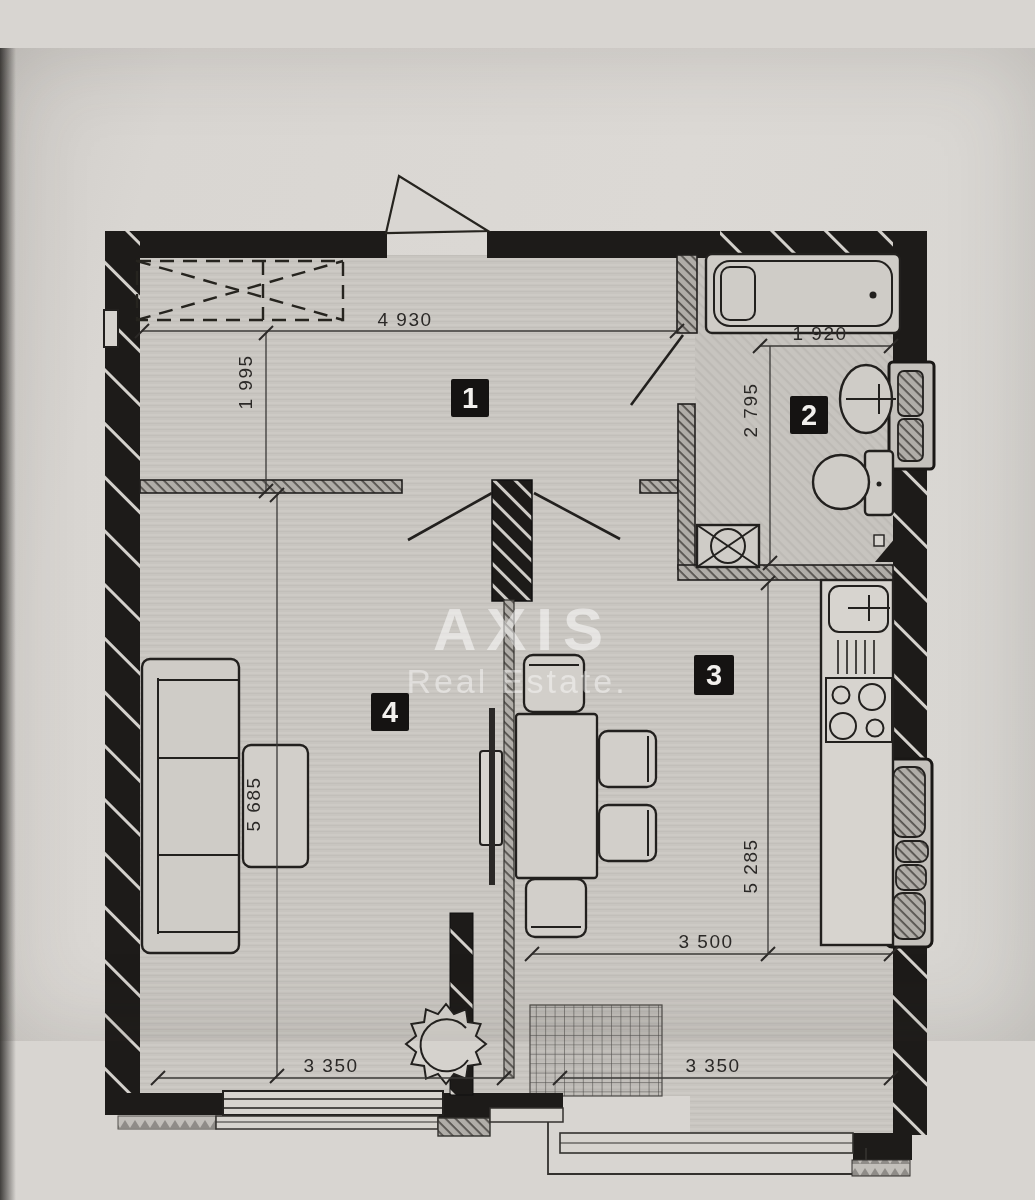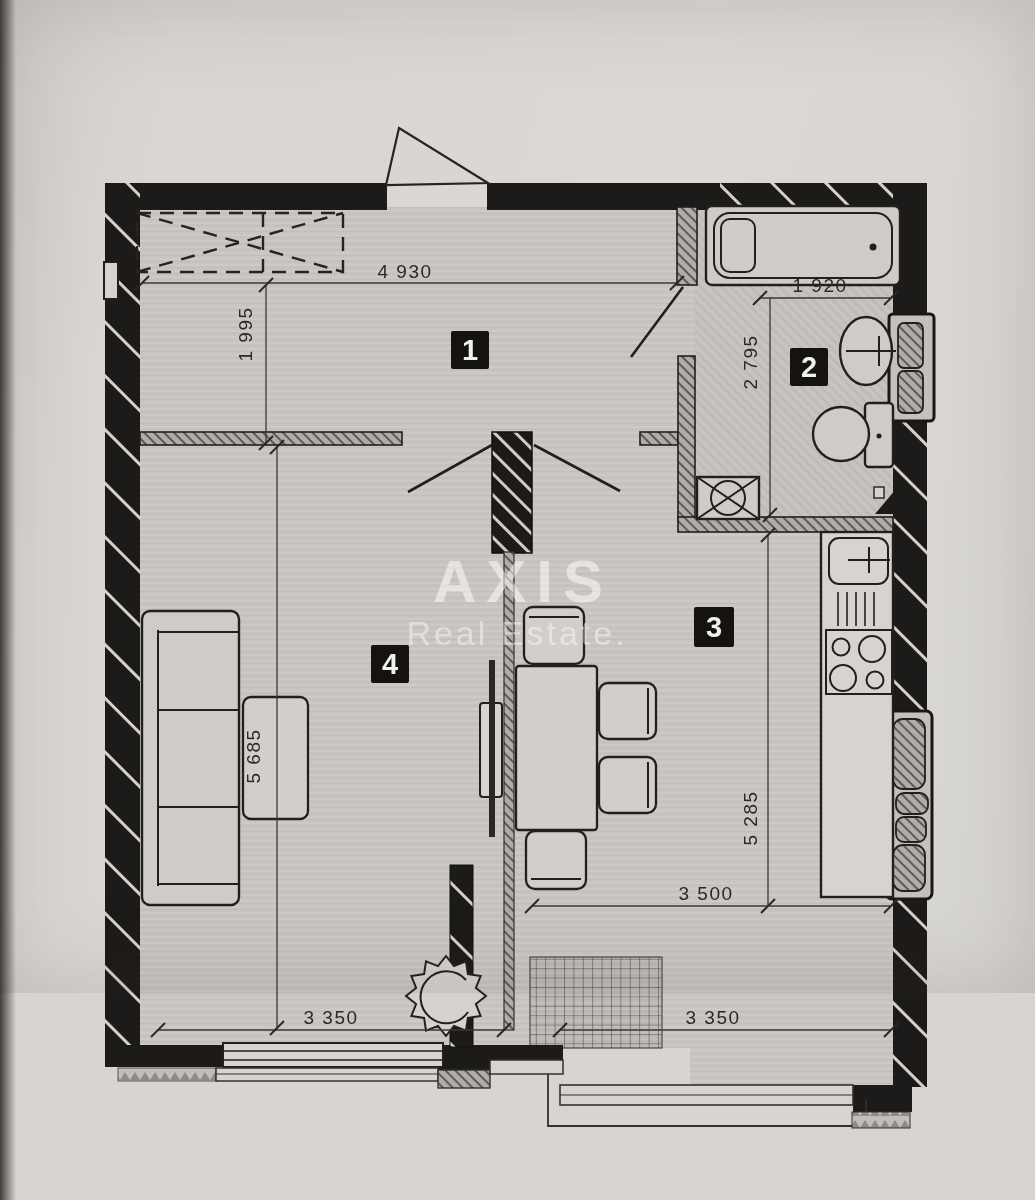--- a/index.html
+++ b/index.html
@@ -1,18 +1,18 @@
 <!DOCTYPE html>
 <html><head>
 <meta charset="utf-8">
 <style>
   html,body{margin:0;padding:0;width:1035px;height:1200px;overflow:hidden;
     background:#d8d5d1;font-family:"Liberation Sans",sans-serif;}
   .photo{position:relative;width:1035px;height:993px;
-    background:linear-gradient(105deg,#cfccc8 0%,#d9d6d2 14%,#dcd9d5 55%,#d7d5d1 100%);}
+    background:linear-gradient(105deg,#cfccc8 0%,#d9d6d2 14%,#dcd9d5 55%,#d7d5d1 100%);margin-top:48px;}
   .edge-left{position:absolute;left:0;top:0;width:16px;height:1200px;
     background:linear-gradient(to right,rgba(22,20,18,.78),rgba(22,20,18,0));}
   .vignette{position:absolute;inset:0;pointer-events:none;
     box-shadow:inset 0 0 90px rgba(60,56,52,.18);}
   svg{position:absolute;left:0;top:0;}
   .wall{fill:#1d1b19;}
   .thinwall{fill:url(#grayHatch);stroke:#22201e;stroke-width:1.6;}
   .fix{fill:#cfccc7;stroke:#22201e;stroke-width:2.4;}
   .fixline{stroke:#22201e;fill:none;stroke-width:2;}
   .furn{fill:#d2cfca;stroke:#22201e;stroke-width:2.3;}

